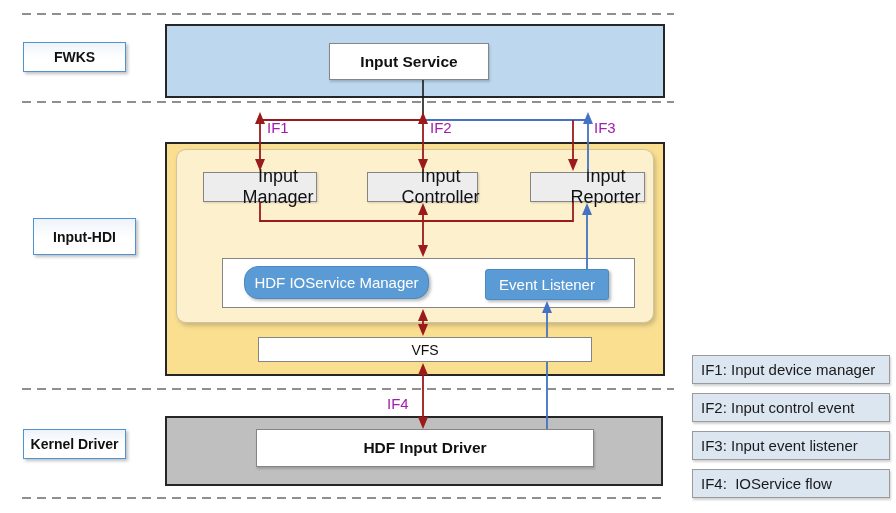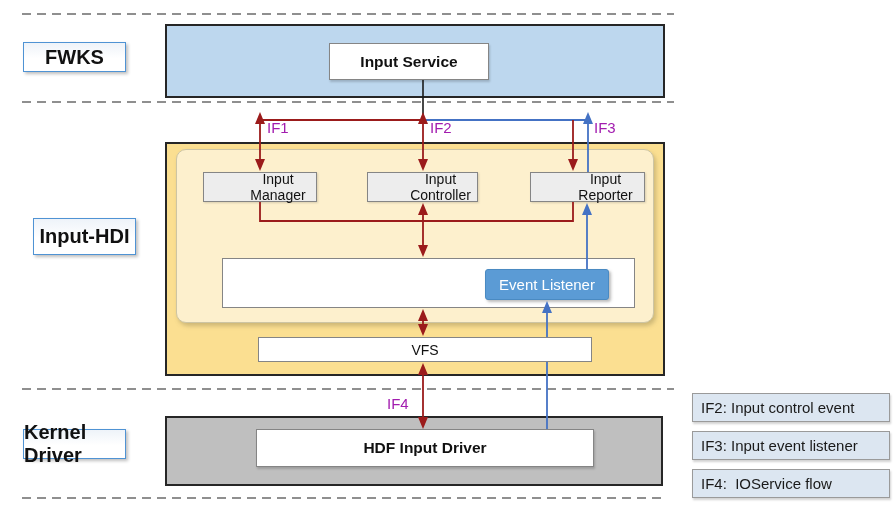--- a/index.html
+++ b/index.html
@@ -18,28 +18,28 @@
   .band-kernel{background:var(--kernel-fill,#bfbfbf);}
   .inner-round{
     background:var(--hdi-inner-fill,#fdf0cd);border:1px solid #cdc5a4;border-radius:10px;
     box-shadow:2px 3px 4px rgba(120,110,70,.35);z-index:6;
   }
   .node{
     display:flex;align-items:center;justify-content:center;text-align:center;
     z-index:12;background:#fff;border:1px solid #858585;font-size:14px;
   }
   .node-bold{font-weight:bold;font-size:15.5px;box-shadow:1px 2px 2px rgba(0,0,0,.18);}
-  .component{background:var(--component-fill,#ededed);font-size:14px;box-shadow:1px 1px 2px rgba(0,0,0,.15);padding-left:36px;}
+  .component{background:var(--component-fill,#ededed);font-size:18px;box-shadow:1px 1px 2px rgba(0,0,0,.15);padding-left:36px;}
   .bluebox{
     background:var(--accent-blue,#5b9bd5);color:#fff;border:1px solid #4a8ac2;
     display:flex;align-items:center;justify-content:center;font-size:15px;z-index:14;
     box-shadow:2px 2px 3px rgba(60,60,60,.35);
   }
   .lane-label{
-    display:flex;align-items:center;justify-content:center;font-weight:bold;font-size:20px;
+    display:flex;align-items:center;justify-content:center;font-weight:bold;font-size:14px;
     background:linear-gradient(180deg,#eef3f9 0%,#ffffff 55%);
     border:1.5px solid #4f93d4;box-shadow:2px 2px 3px rgba(0,0,0,.25);z-index:12;
   }
   .legend-item{
     background:var(--legend-fill,#dce6f1);border:1px solid #9a9a9a;z-index:12;
     font-size:15px;line-height:27px;padding-left:8px;white-space:pre;color:#1a1a1a;
     box-shadow:1px 2px 2px rgba(0,0,0,.18);
   }
   .iflabel{font-size:15px;z-index:30;color:#a21caf;}
   #wires{position:absolute;left:0;top:0;z-index:25;pointer-events:none;}
@@ -82,37 +82,41 @@
     <span>Input Manager</span>
   </div>
   <div class="abs node component" style="left:367px;top:172px;width:111px;height:30px;">
     <span>Input Controller</span>
   </div>
   <div class="abs node component" style="left:530px;top:172px;width:115px;height:30px;">
     <span>Input Reporter</span>
   </div>
 
   <div class="abs node" style="left:222px;top:258px;width:413px;height:50px;"></div>
+  <div class="abs bluebox" style="left:244px;top:266px;width:185px;height:33px;border-radius:14px;">
+    <span>HDF IOService Manager</span>
+  </div>
   <div class="abs node" style="left:258px;top:337px;width:334px;height:25px;">
     <span>VFS</span>
   </div>
 
   <div class="abs bluebox" style="left:485px;top:269px;width:124px;height:31px;border-radius:3px;">
     <span>Event Listener</span>
   </div>
 
   <div class="abs node node-bold" style="left:256px;top:429px;width:338px;height:38px;">
     <span>HDF Input Driver</span>
   </div>
 
   <div class="abs iflabel" style="left:267px;top:119px;">IF1</div>
   <div class="abs iflabel" style="left:430px;top:119px;">IF2</div>
   <div class="abs iflabel" style="left:594px;top:119px;">IF3</div>
   <div class="abs iflabel" style="left:387px;top:395px;">IF4</div>
 
+  <div class="abs legend-item" style="left:692px;top:355px;width:198px;height:29px;">IF1: Input device manager</div>
   <div class="abs legend-item" style="left:692px;top:393px;width:198px;height:29px;">IF2: Input control event</div>
   <div class="abs legend-item" style="left:692px;top:431px;width:198px;height:29px;">IF3: Input event listener</div>
   <div class="abs legend-item" style="left:692px;top:469px;width:198px;height:29px;">IF4:  IOService flow</div>
 
   <svg id="wires" width="896" height="513" viewBox="0 0 896 513">
 
     <g>
       <line class="wire-black" x1="423" y1="80" x2="423" y2="120"></line>
     </g>
 

